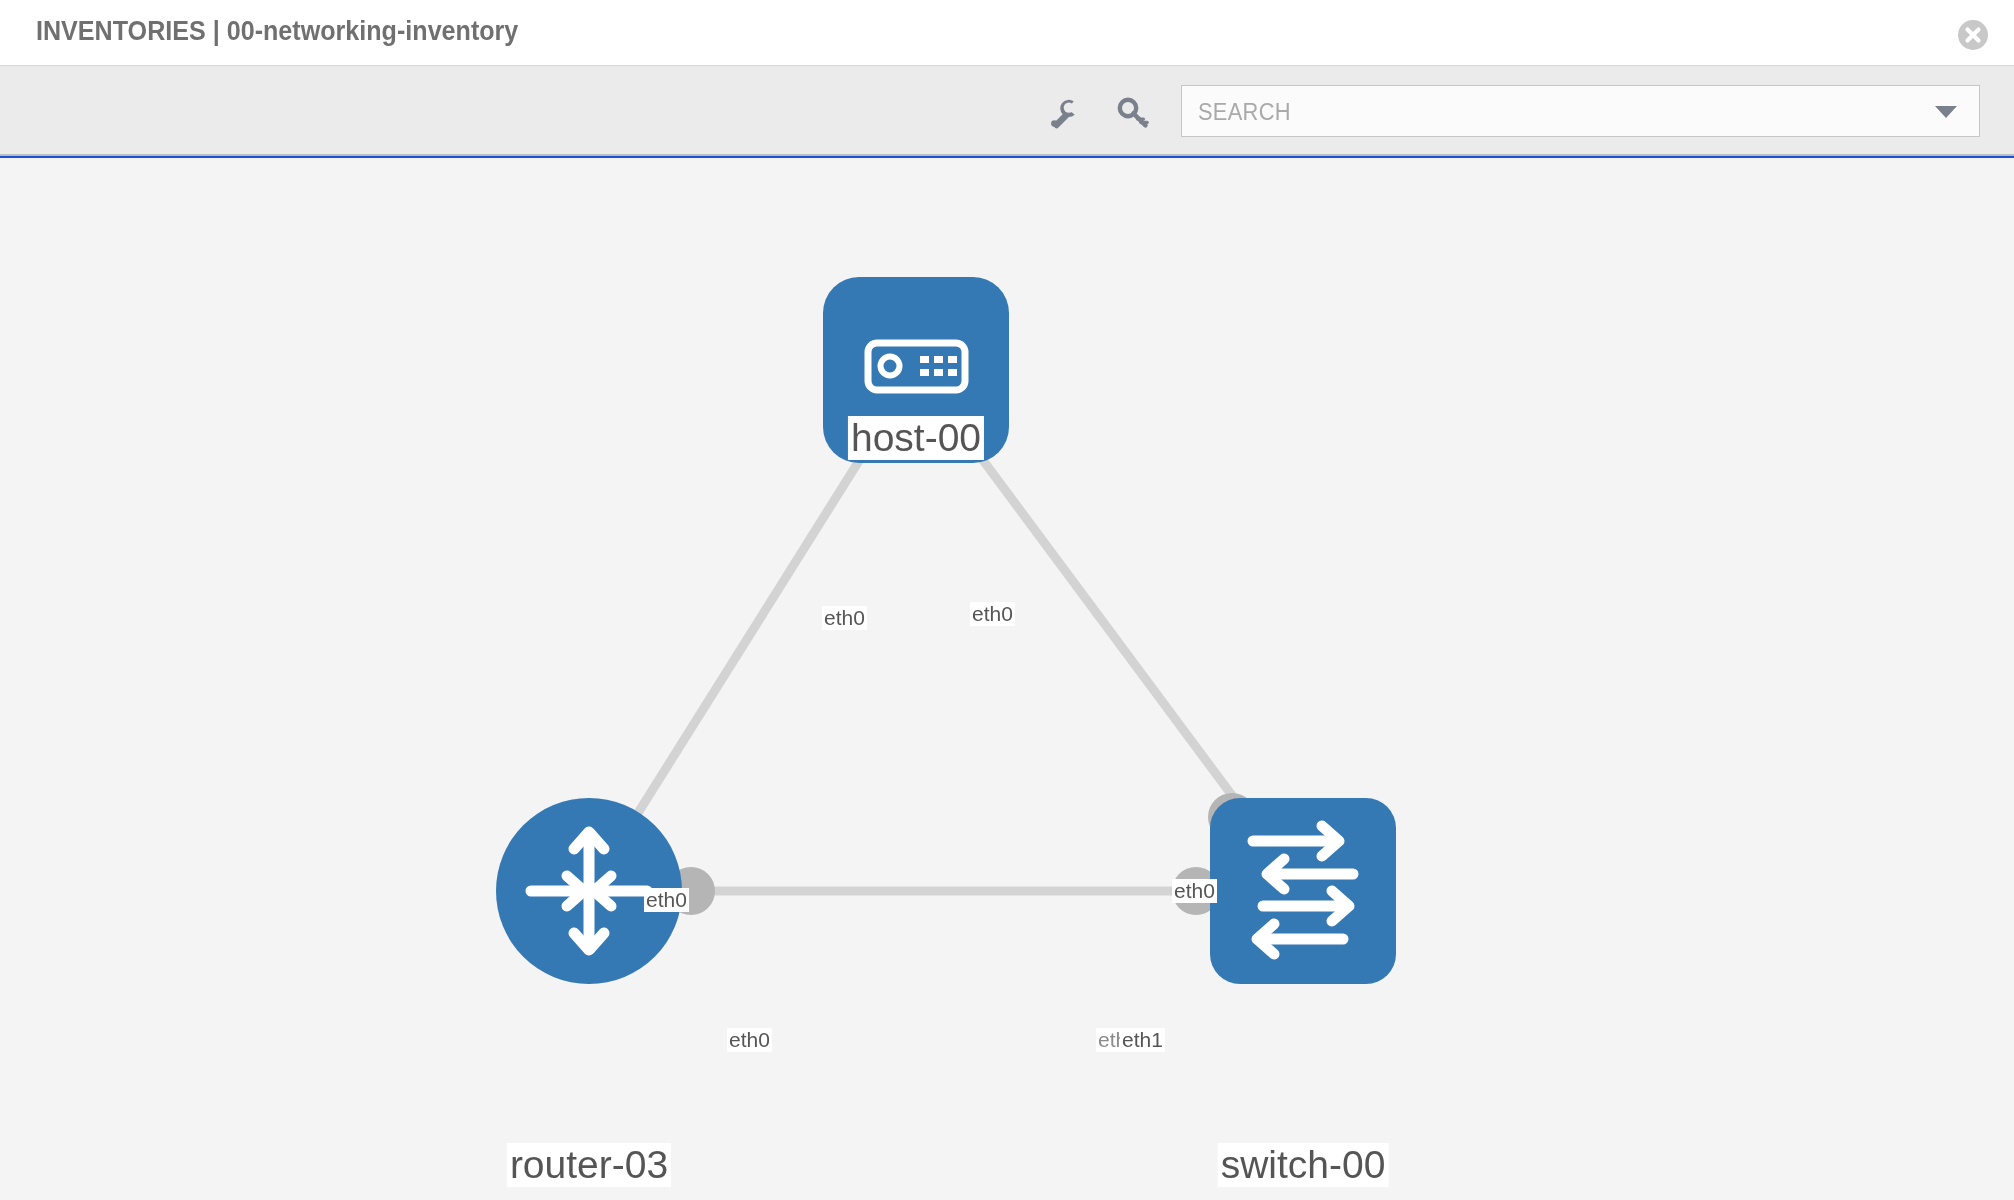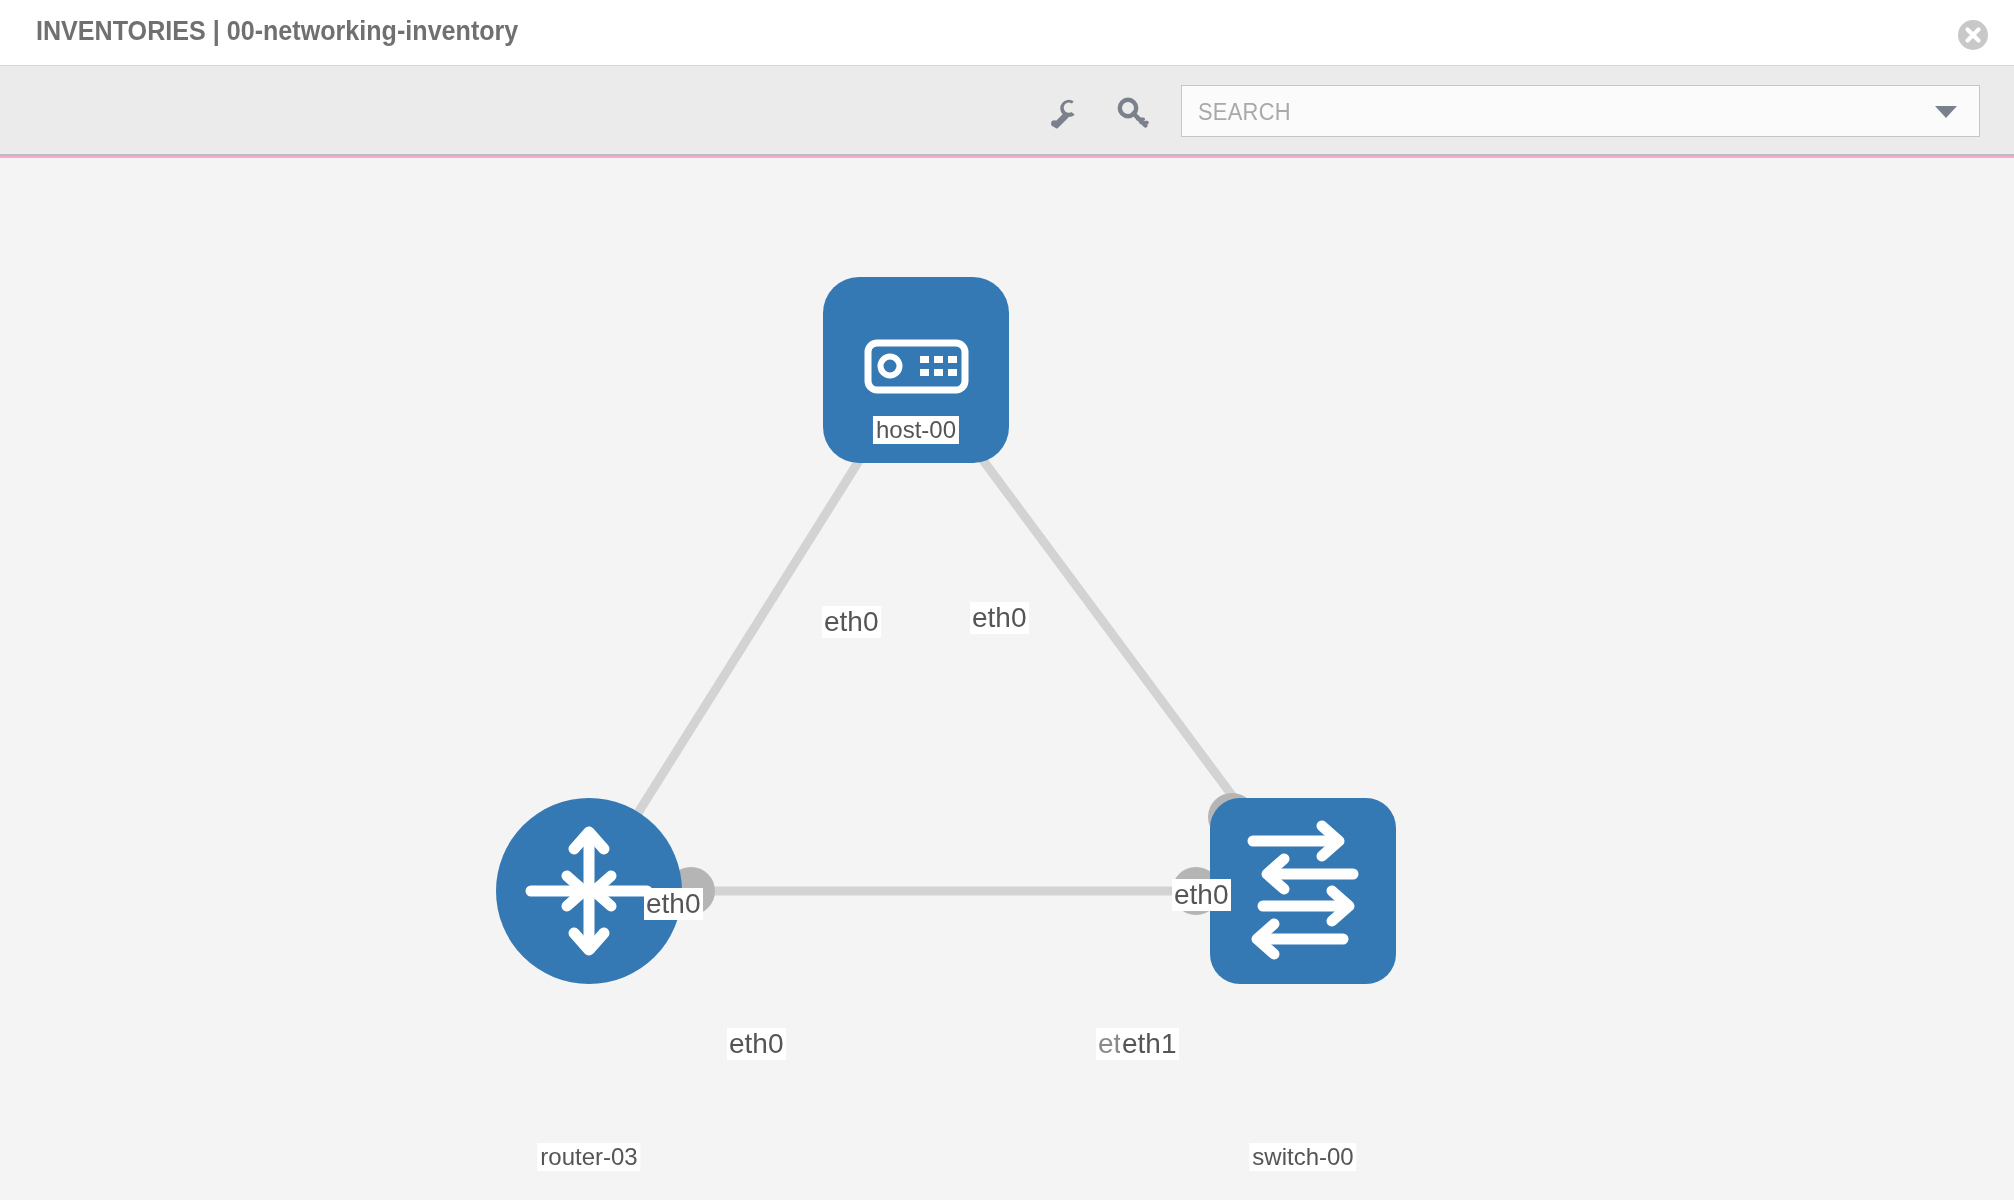--- a/index.html
+++ b/index.html
@@ -9,21 +9,21 @@
     height: 1200px;
     overflow: hidden;
     background: #ffffff;
     font-family: "Liberation Sans", sans-serif;
   }
 
   #app {
     position: relative;
     width: 2014px;
     height: 1200px;
-    background: #f9a8d4;
+    background: #1d4ed8;
   }
 
   
   .header {
     position: absolute;
     left: 0; top: 0;
     width: 2014px;
     height: 66px;
     background: #ffffff;
     border-bottom: 1px solid #d7d7d7;
@@ -139,30 +139,30 @@
   }
   .topology-svg {
     position: absolute;
     left: 0; top: 0;
     width: 2014px;
     height: 1042px;
   }
 
   .node-label {
     position: absolute;
-    font-size: 24px;
+    font-size: 39px;
     color: #555555;
     background: #ffffff;
     padding: 0 3px;
     white-space: nowrap;
     transform: translateX(-50%);
   }
   .iface-label {
     position: absolute;
-    font-size: 28px;
+    font-size: 21px;
     color: #555555;
     background: #ffffff;
     padding: 0 2px;
     white-space: nowrap;
   }
 </style>
 </head>
 <body>
 
 <div id="app">

